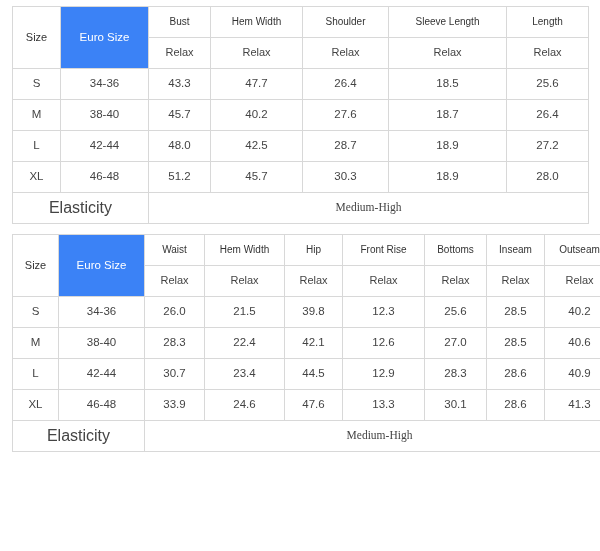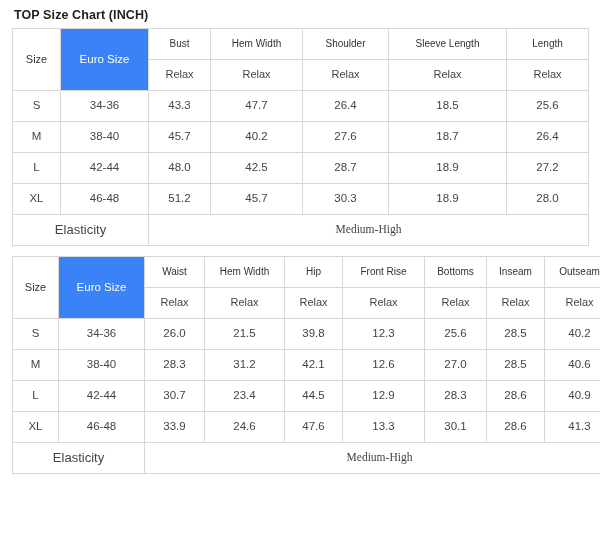--- a/index.html
+++ b/index.html
@@ -61,40 +61,39 @@
   }
   .relax-cell {
     font-size: 11px;
     color: #444444;
   }
   .data-cell {
     font-size: 11.5px;
     color: #444444;
   }
   .elasticity-label {
-    font-size: 13px;
+    font-size: 16px;
     color: #444444;
     margin-left: 38px;
   }
   .elasticity-value {
     font-size: 11.5px;
     color: #444444;
     font-family: Liberation Serif, serif;
   }
   .spacer {
     height: 10px;
   }
   .row-tall td { height: 32px; }
 </style>
 </head>
 <body>
 
 <div class="page">
 
-  <div class="chart-title">TOP Size Chart (INCH)</div>
 
   <table class="size-chart">
     <colgroup>
       <col style="width:48px">
       <col style="width:88px">
       <col style="width:62px">
       <col style="width:92px">
       <col style="width:86px">
       <col style="width:118px">
       <col style="width:82px">
@@ -206,21 +205,21 @@
         <td class="data-cell">39.8</td>
         <td class="data-cell">12.3</td>
         <td class="data-cell">25.6</td>
         <td class="data-cell">28.5</td>
         <td class="data-cell">40.2</td>
       </tr>
       <tr class="row-tall">
         <td class="data-cell">M</td>
         <td class="data-cell">38-40</td>
         <td class="data-cell">28.3</td>
-        <td class="data-cell">31.2</td>
+        <td class="data-cell">22.4</td>
         <td class="data-cell">42.1</td>
         <td class="data-cell">12.6</td>
         <td class="data-cell">27.0</td>
         <td class="data-cell">28.5</td>
         <td class="data-cell">40.6</td>
       </tr>
       <tr class="row-tall">
         <td class="data-cell">L</td>
         <td class="data-cell">42-44</td>
         <td class="data-cell">30.7</td>

